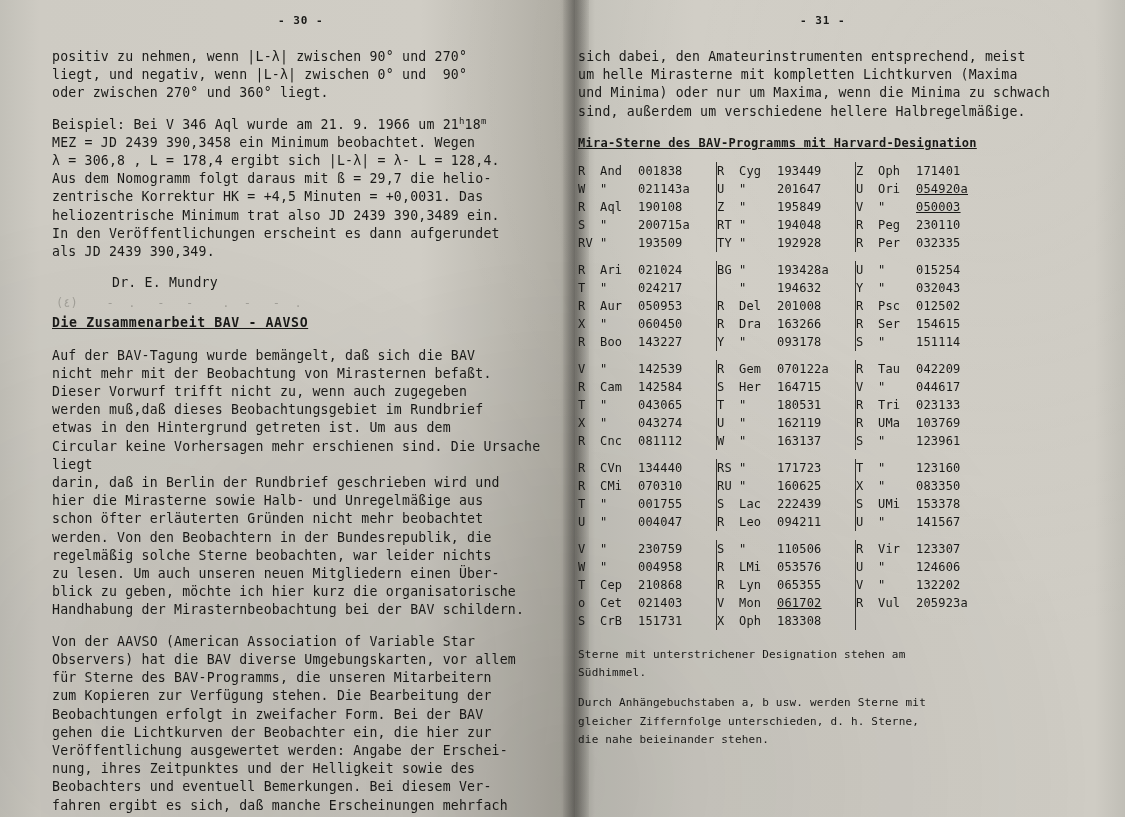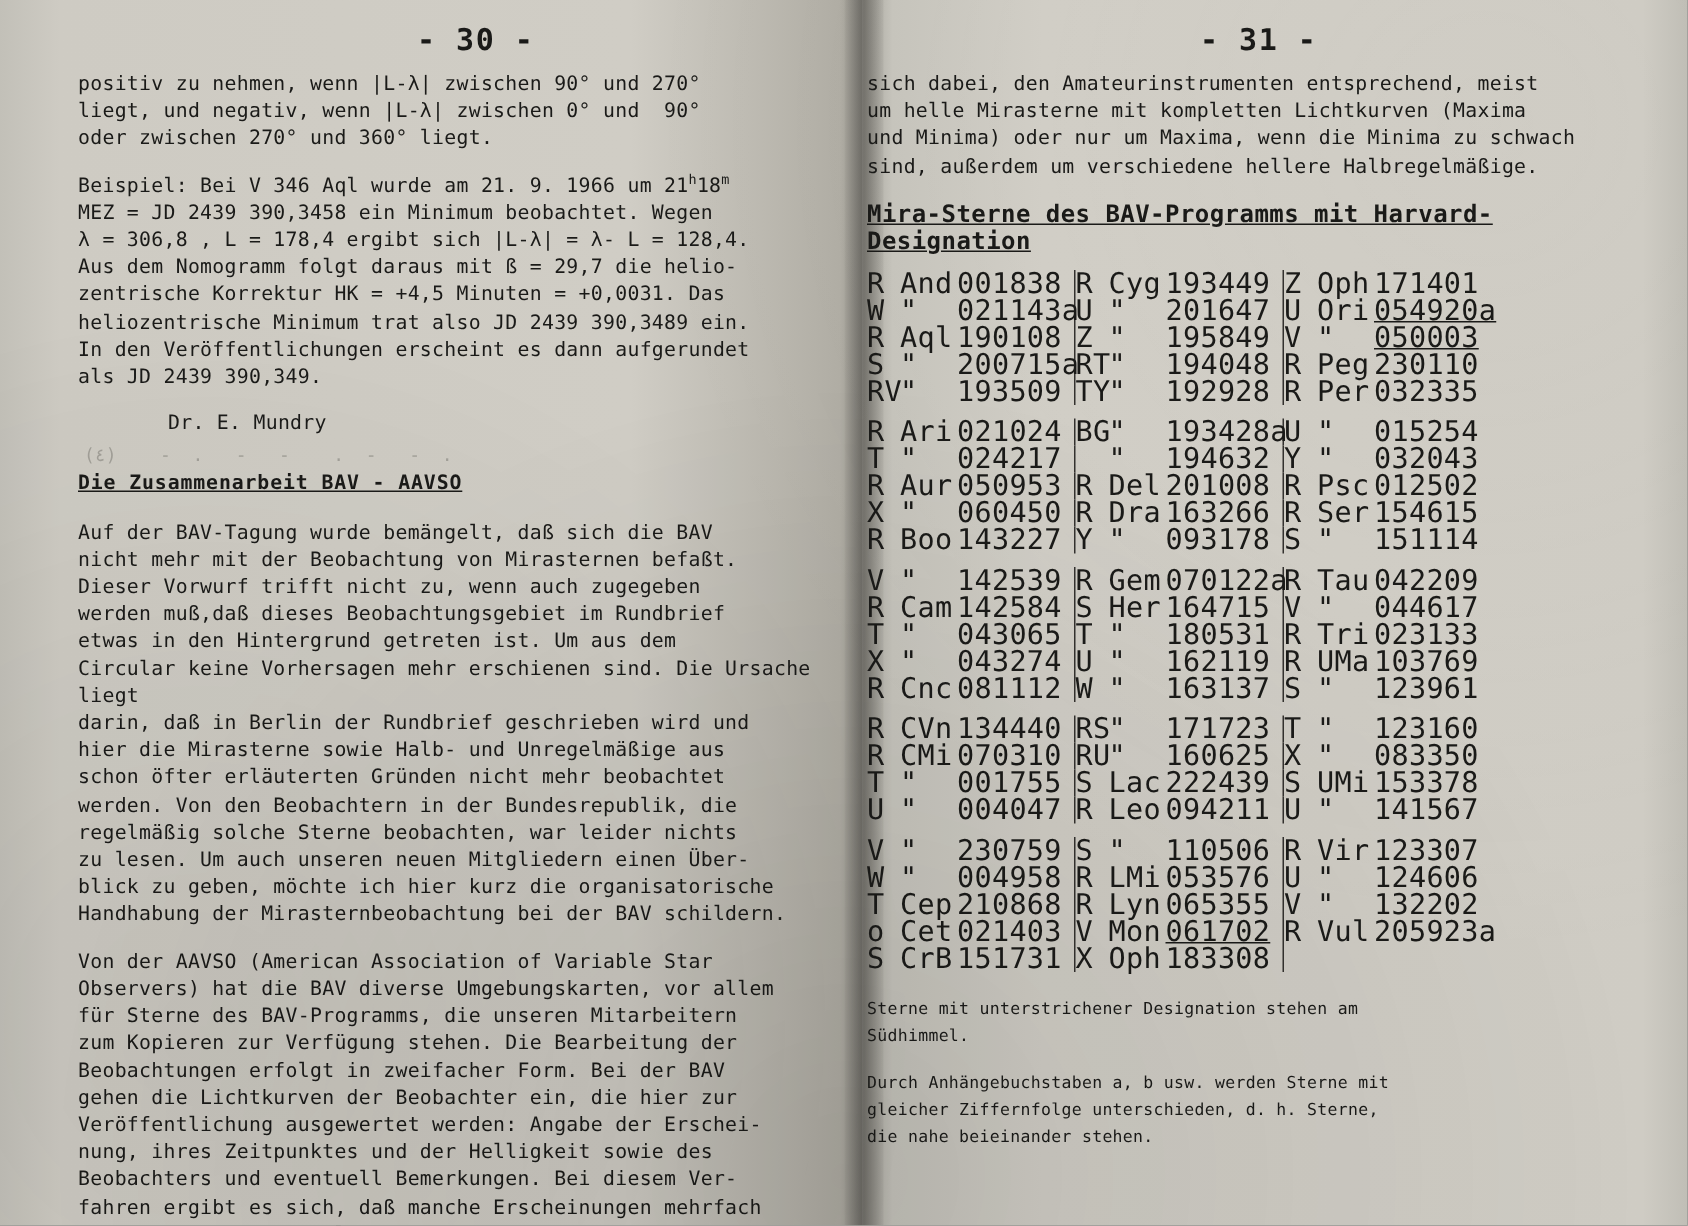--- a/index.html
+++ b/index.html
@@ -48,21 +48,21 @@
     background:
       radial-gradient(circle at 12% 84%, rgba(0,0,0,0.08), rgba(0,0,0,0) 40%),
       radial-gradient(circle at 88% 10%, rgba(255,255,255,0.10), rgba(0,0,0,0) 45%),
       radial-gradient(circle at 50% 96%, rgba(0,0,0,0.12), rgba(0,0,0,0) 55%);
     mix-blend-mode: multiply;
     opacity: 0.75;
   }
 
   .pagenum {
     position: absolute;
-    font-size: 20px;
+    font-size: 11px;
     letter-spacing: 1px;
     font-weight: bold;
     text-align: center;
   }
   #pagenum-left { top: 14px; left: 278px; }
   #pagenum-right { top: 14px; left: 800px; }
 
   .col {
     position: absolute;
     font-size: 13.2px;
@@ -86,30 +86,30 @@
     text-align: left;
     font-weight: bold;
     text-decoration: underline;
     margin: 6px 0 14px 0;
     letter-spacing: 0.6px;
   }
   .tbl-heading {
     text-decoration: underline;
     font-weight: bold;
     margin: 10px 0 10px 0;
-    font-size: 16px;
+    font-size: 12px;
     letter-spacing: 0.3px;
   }
 
   sup { font-size: 9px; vertical-align: super; line-height: 0; }
 
   
   table.stars {
     border-collapse: collapse;
-    font-size: 19px;
+    font-size: 12px;
     line-height: 18px;
     margin-top: 2px;
   }
   table.stars td {
     padding: 0 0 0 0;
     white-space: pre;
     vertical-align: top;
   }
   td.grp {
     border-left: 1px solid #33312e;

